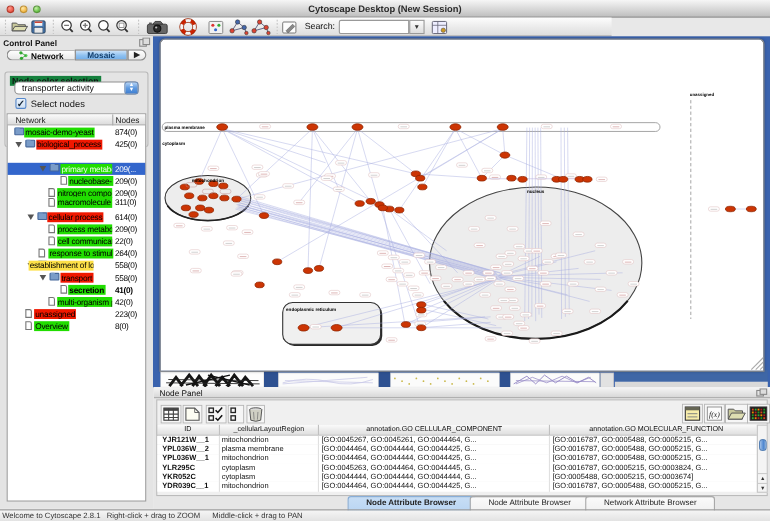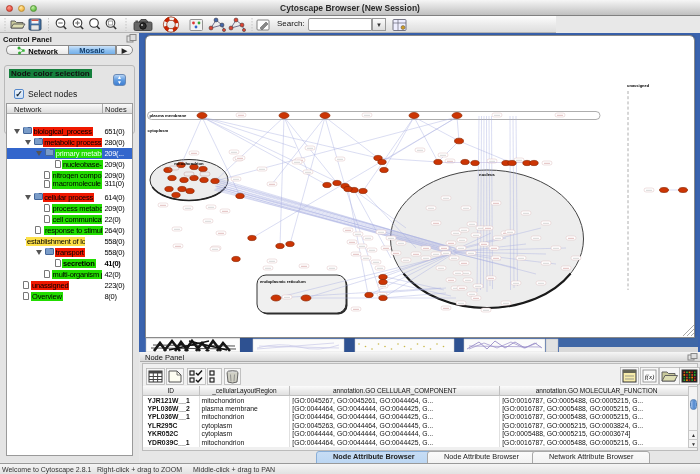--- a/index.html
+++ b/index.html
@@ -40,21 +40,21 @@
 table.dt td{border-right:1px solid #e0e0e0;padding:0 2px;height:8.55px;overflow:hidden;white-space:nowrap;background:#fff;font-size:6.8px}
 table.dt td:first-child{padding-left:5px}
 .dtab{position:absolute;top:0;height:29px;border:1px solid #a8a8a8;border-radius:3px;font-size:7.3px;line-height:10px;padding:0 16px;background:linear-gradient(#fafafa,#e6e6e6);color:#222}
 </style></head>
 <body>
 
 <div class="abs" id="titlebar">
 <div class="tl" style="left:5.5px;background:radial-gradient(circle at 35% 30%,#ff9a8a,#ee5f50 60%,#c33a2a);border:0.5px solid #b5382a"></div>
 <div class="tl" style="left:17.5px;background:radial-gradient(circle at 35% 30%,#ffe9a8,#f5bd4f 60%,#d89a30);border:0.5px solid #c09132"></div>
 <div class="tl" style="left:29.5px;background:radial-gradient(circle at 35% 30%,#c8f0a8,#6fc84f 60%,#4a9a35);border:0.5px solid #58963c"></div>
-<div id="title">Cytoscape Browser (New Session)</div>
+<div id="title">Cytoscape Desktop (New Session)</div>
 </div>
 
 <div class="abs" id="toolbar">
     <svg width="700" height="17" style="position:absolute;left:0;top:0">
       <line x1="5" y1="2" x2="5" y2="15" stroke="#c4c4c4" stroke-width="1" stroke-dasharray="1.5,1.5"></line>
       <line x1="48.5" y1="2" x2="48.5" y2="15" stroke="#c4c4c4" stroke-width="1" stroke-dasharray="1.5,1.5"></line>
       <line x1="126" y1="2" x2="126" y2="15" stroke="#c4c4c4" stroke-width="1" stroke-dasharray="1.5,1.5"></line>
       <line x1="252" y1="2" x2="252" y2="15" stroke="#c4c4c4" stroke-width="1" stroke-dasharray="1.5,1.5"></line>
       <path d="M11 12 L11 5 L15 5 L16.5 6.5 L23 6.5 L23 12 Z" fill="#c9c99c" stroke="#555" stroke-width="0.9"></path>
       <path d="M11 12 L13.5 8 L25 8 L22.5 12 Z" fill="#dedeb2" stroke="#555" stroke-width="0.9"></path>
@@ -537,40 +537,40 @@
           <circle cx="2" cy="2" r="1.5" fill="#3a3"></circle>
           <circle cx="6.5" cy="4.5" r="1.5" fill="#5c5"></circle>
           <circle cx="2.5" cy="7" r="1.5" fill="#3a3"></circle>
           <path d="M2 2L6.5 4.5L2.5 7" stroke="#393" stroke-width="0.7" fill="none"></path>
         </svg> Network</div>
  <div class="seg" id="segmos">Mosaic</div>
  <div class="seg" id="segarr">▶</div>
 </div>
 <div class="abs" id="groupbox"></div>
 <div class="abs" id="grouplabel">Node color selection</div>
+<div class="abs" id="combo">transporter activity</div>
 <div class="abs" id="combocap">▲<br>▼</div>
 <div class="abs" id="check">✓</div>
 <div class="abs" id="checklabel">Select nodes</div>
 <div class="abs" id="treelist">
 <div id="treehead">
         <span style="position:absolute;left:7px;top:1px">Network</span>
         <span style="position:absolute;left:98px;top:1px">Nodes</span>
         <span style="position:absolute;left:95px;top:0;width:1px;height:10px;background:#aaa"></span>
       </div>
+<div class="trow" style="top: 10.5px;">
+        <span class="fold" style="left:5.6px"></span>
+        <span class="lbl" style="left:15px;background:#21dd00;max-width:80.5px">mosaic-demo-yeast</span>
+        <span class="nds" style="">874(0)</span>
+      </div>
       <div class="trow" style="top: 21.5px;">
         <span class="arr" style="left:6.7px"></span>
         <span class="fold" style="left:16.1px"></span>
         <span class="lbl" style="left:25.6px;background:#f01800;max-width:69.9px">biological_process</span>
-        <span class="nds" style="">651(0)</span>
-      </div>
-      <div class="trow" style="top: 32.5px;">
-        <span class="arr" style="left:18.3px"></span>
-        <span class="fold" style="left:26.7px"></span>
-        <span class="lbl" style="left:36.2px;background:#f01800;max-width:59.3px">metabolic process</span>
-        <span class="nds" style="">280(0)</span>
+        <span class="nds" style="">425(0)</span>
       </div>
       <div class="trow" style="top: 43.5px; background: rgb(51, 102, 204);">
         <span class="arr" style="left:28.8px"></span>
         <span class="fold" style="left:38.3px"></span>
         <span class="lbl" style="left:47.8px;background:#21dd00;max-width:47.7px;color:#eaffea">primary metabo</span>
         <span class="nds" style="color:#fff">209(...</span>
       </div>
       <div class="trow" style="top: 54.5px;">
         <span class="file" style="left:47.8px"></span>
         <span class="lbl" style="left:55px;background:#21dd00;max-width:40.5px">nucleobase-</span>

